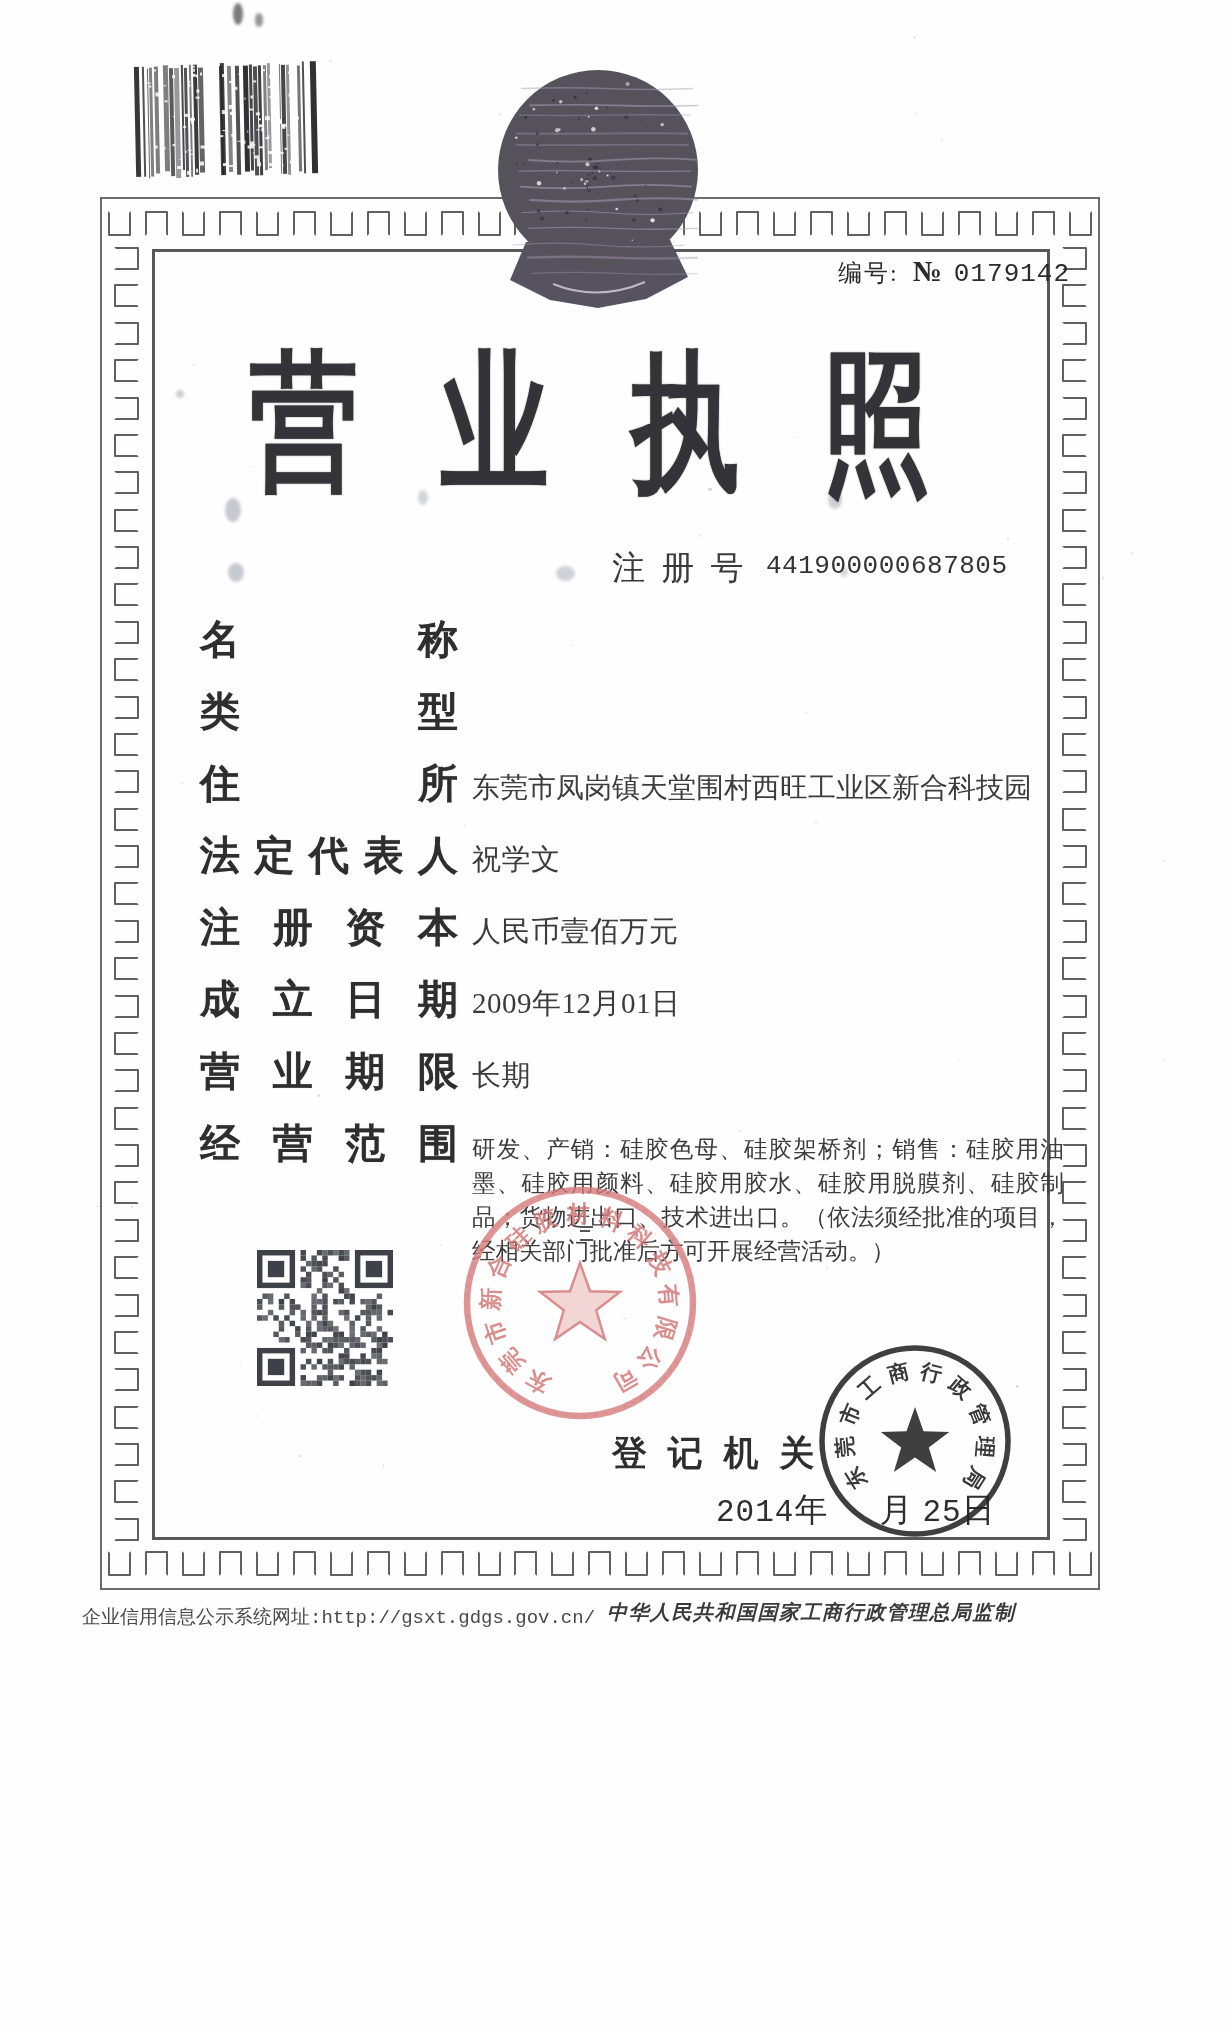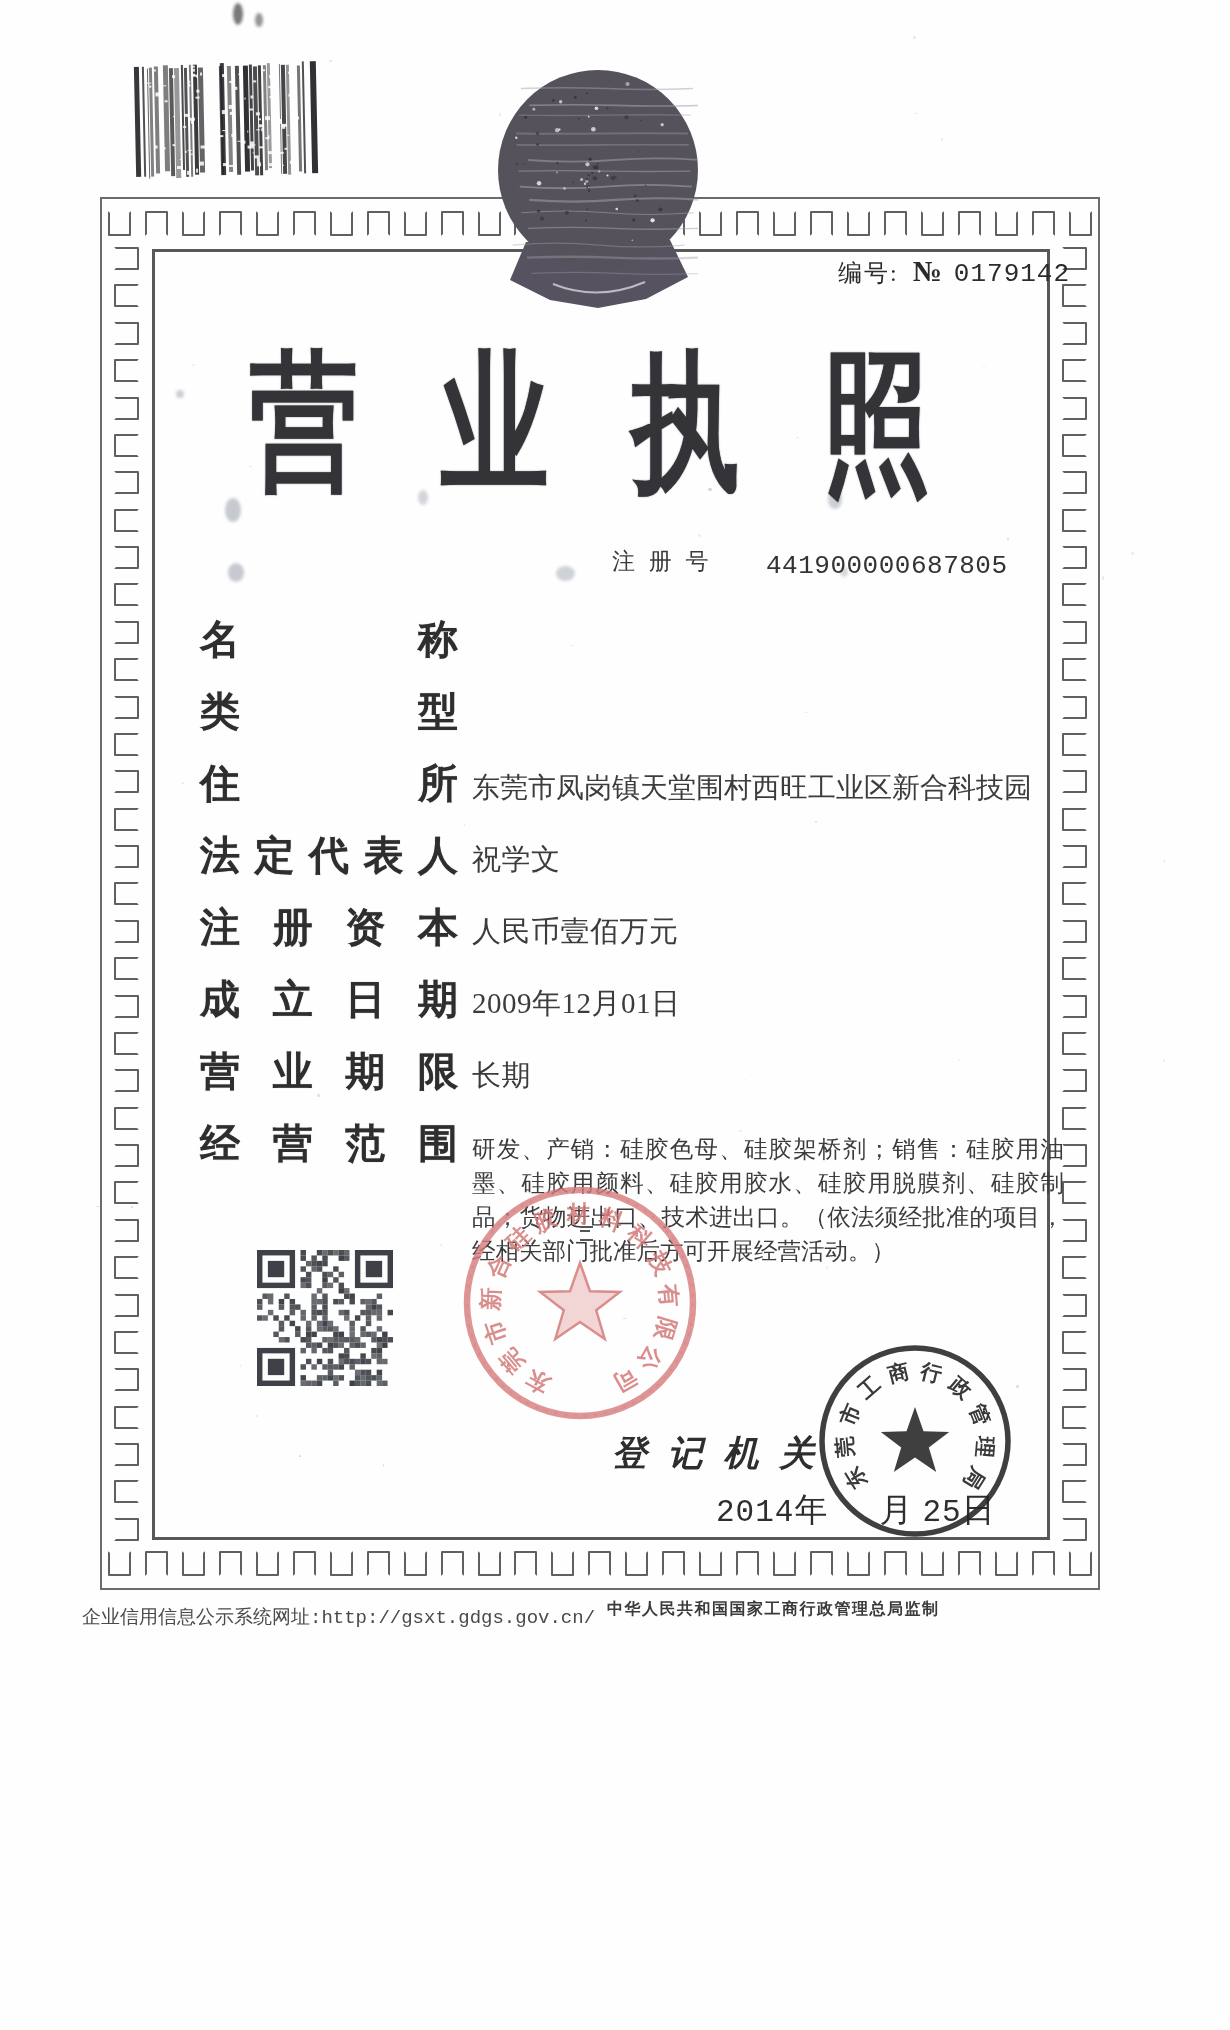--- a/index.html
+++ b/index.html
@@ -23,39 +23,39 @@
   .mh1{border-bottom-color:transparent;}
   .mv0{border-left-color:transparent;}
   .mv1{border-right-color:transparent;}
   
   .serial{left:838px;top:255px;font-size:24px;color:#2b2b2b;z-index:4;letter-spacing:2px;display:flex;align-items:baseline;}
   .serial .nosym{font-weight:bold;font-size:29px;margin:0 10px 0 14px;}
   .serial .digits{font-family:"Liberation Mono",monospace;font-size:26px;letter-spacing:1px;}
   .title{left:250px;top:330px;font-size:150px;font-weight:900;letter-spacing:115px;line-height:1.25;
          color:#343438;transform:scaleX(.72);transform-origin:left top;white-space:nowrap;
          text-shadow:0 0 1.5px rgba(30,30,35,.8);filter:blur(.4px);z-index:4;}
-  .regno-label{left:612px;top:546px;font-size:23px;letter-spacing:4px;color:#3a3a3a;z-index:4;font-weight:500;}
+  .regno-label{left:612px;top:546px;font-size:33px;letter-spacing:4px;color:#3a3a3a;z-index:4;font-weight:500;}
   .regno-value{left:766px;top:551px;font-size:26px;font-family:"Liberation Mono",monospace;color:#333;z-index:4;letter-spacing:.5px;}
   
   .row{left:200px;display:flex;align-items:baseline;z-index:4;}
   .jlabel{display:flex;justify-content:space-between;width:258px;font-size:40px;font-weight:600;
           color:#2e2e2e;flex:none;text-shadow:0 0 .8px rgba(40,40,40,.6);}
   .rowval{margin-left:14px;font-size:29px;color:#3c3c3c;white-space:nowrap;letter-spacing:.5px;}
   .rowval-long{letter-spacing:0;font-size:28px;}
   .rowval-scope{margin-left:14px;font-size:23.5px;line-height:34px;width:592px;color:#3c3c3c;
                 white-space:normal;text-align:justify;}
   
-  .registrar{left:612px;top:1430px;font-size:35px;font-weight:600;letter-spacing:6px;color:#2e2e2e;z-index:4;font-style:italic;}
+  .registrar{left:612px;top:1430px;font-size:35px;font-weight:600;letter-spacing:6px;color:#2e2e2e;z-index:4;}
   .regdate{left:716px;top:1488px;font-size:33px;color:#2e2e2e;z-index:4;display:flex;align-items:baseline;text-align:right;}
   .regdate .num{font-family:"Liberation Mono",monospace;font-size:31px;letter-spacing:1px;}
   .regdate .gap-month{width:52px;}
   .regdate .gap-s{width:10px;}
   
   .footer-left{left:82px;top:1604px;font-size:19px;font-family:"Liberation Mono",monospace;color:#4a4a4a;z-index:4;letter-spacing:0;}
-  .footer-right{left:607px;top:1599px;font-size:16px;font-weight:600;color:#3a3a3a;letter-spacing:1.5px;z-index:4;}
+  .footer-right{left:607px;top:1599px;font-size:20px;font-weight:600;color:#3a3a3a;letter-spacing:1.5px;z-index:4;font-style:italic;}
   
   #barcode{left:135px;top:63px;width:185px;height:114px;z-index:3;transform:rotate(-1.2deg);filter:blur(.3px);}
   #barcode div{position:absolute;}
   #qr{left:257px;top:1250px;width:136px;height:136px;z-index:3;}
   #emblem{left:498px;top:66px;z-index:5;filter:blur(.5px);}
   #company-seal{left:452px;top:1175px;z-index:6;filter:blur(.35px);}
   #authority-seal{left:812px;top:1335px;z-index:7;filter:blur(.3px);}
   .smudge{filter:blur(1.6px);border-radius:50%;z-index:1;}
   .speck{border-radius:50%;z-index:1;}
   .scope-mark{left:580px;top:1226px;width:13px;height:11px;z-index:4;

